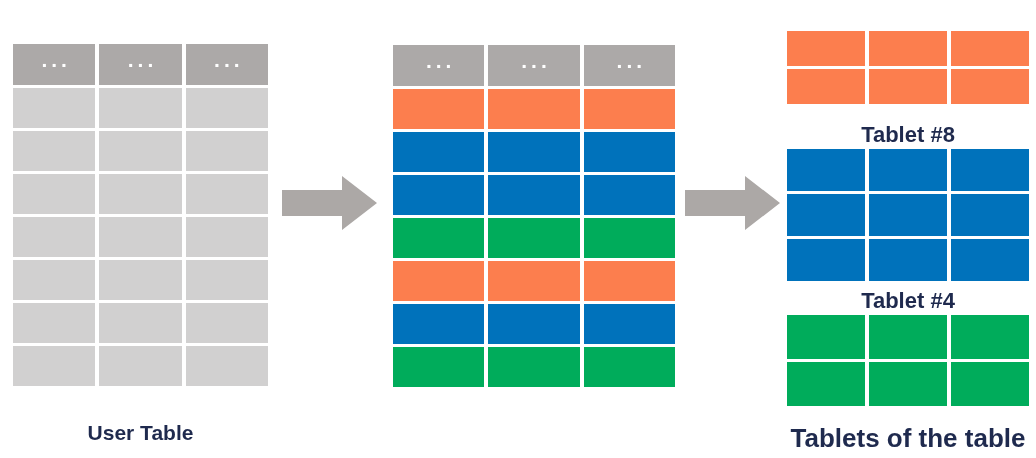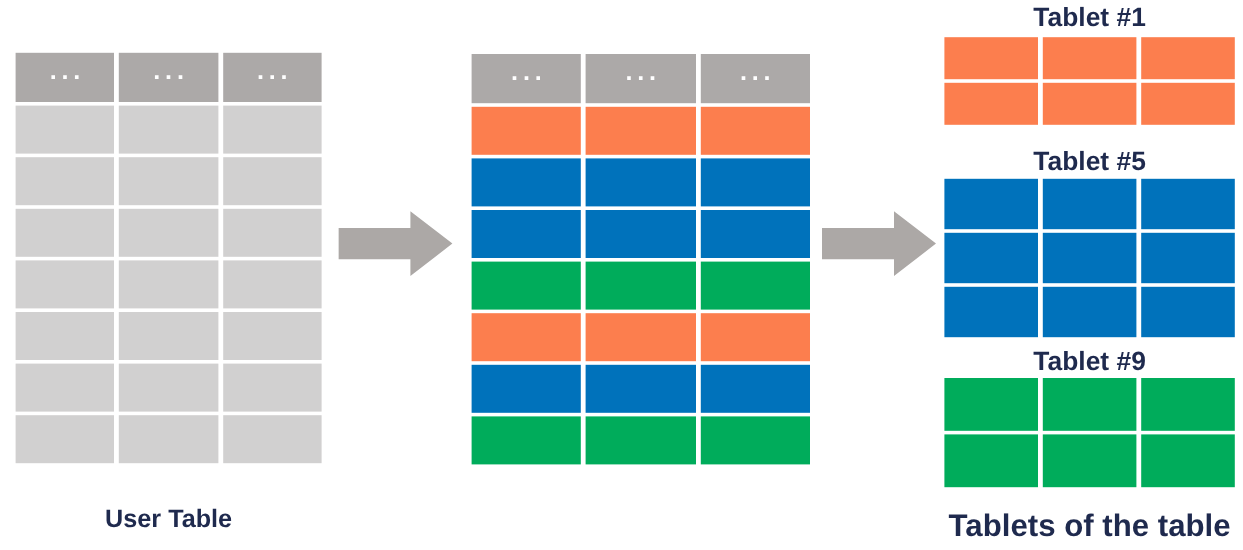--- a/index.html
+++ b/index.html
@@ -151,44 +151,43 @@
       <div style="background: rgb(0, 114, 187);"></div>
       <div style="background: rgb(0, 172, 91);"></div>
       <div style="background: rgb(0, 172, 91);"></div>
       <div style="background: rgb(0, 172, 91);"></div>
     </div>
 
   <svg class="arrow" id="arrow-2" width="96" height="56" viewBox="0 0 96 56">
     <polygon points="0,15 60,15 60,1 95,28 60,55 60,41 0,41" fill="#ACA8A6"></polygon>
   </svg>
 
-  <div class="tablet-label" id="tablet-label-0" style="color: rgb(31, 42, 78);">Tablet #1</div>
   <div class="grid-table" id="tablet-table-0">
       <div style="background: rgb(252, 126, 78);"></div>
       <div style="background: rgb(252, 126, 78);"></div>
       <div style="background: rgb(252, 126, 78);"></div>
       <div style="background: rgb(252, 126, 78);"></div>
       <div style="background: rgb(252, 126, 78);"></div>
       <div style="background: rgb(252, 126, 78);"></div>
     </div>
 
-  <div class="tablet-label" id="tablet-label-1" style="color: rgb(31, 42, 78);">Tablet #5</div>
+  <div class="tablet-label" id="tablet-label-1" style="color: rgb(31, 42, 78);">Tablet #8</div>
   <div class="grid-table" id="tablet-table-1">
       <div style="background: rgb(0, 114, 187);"></div>
       <div style="background: rgb(0, 114, 187);"></div>
       <div style="background: rgb(0, 114, 187);"></div>
       <div style="background: rgb(0, 114, 187);"></div>
       <div style="background: rgb(0, 114, 187);"></div>
       <div style="background: rgb(0, 114, 187);"></div>
       <div style="background: rgb(0, 114, 187);"></div>
       <div style="background: rgb(0, 114, 187);"></div>
       <div style="background: rgb(0, 114, 187);"></div>
     </div>
 
-  <div class="tablet-label" id="tablet-label-2" style="color: rgb(31, 42, 78);">Tablet #9</div>
+  <div class="tablet-label" id="tablet-label-2" style="color: rgb(31, 42, 78);">Tablet #4</div>
   <div class="grid-table" id="tablet-table-2">
       <div style="background: rgb(0, 172, 91);"></div>
       <div style="background: rgb(0, 172, 91);"></div>
       <div style="background: rgb(0, 172, 91);"></div>
       <div style="background: rgb(0, 172, 91);"></div>
       <div style="background: rgb(0, 172, 91);"></div>
       <div style="background: rgb(0, 172, 91);"></div>
     </div>
 
   <div class="caption" id="tablets-caption" style="color: rgb(31, 42, 78);">Tablets of the table</div>

